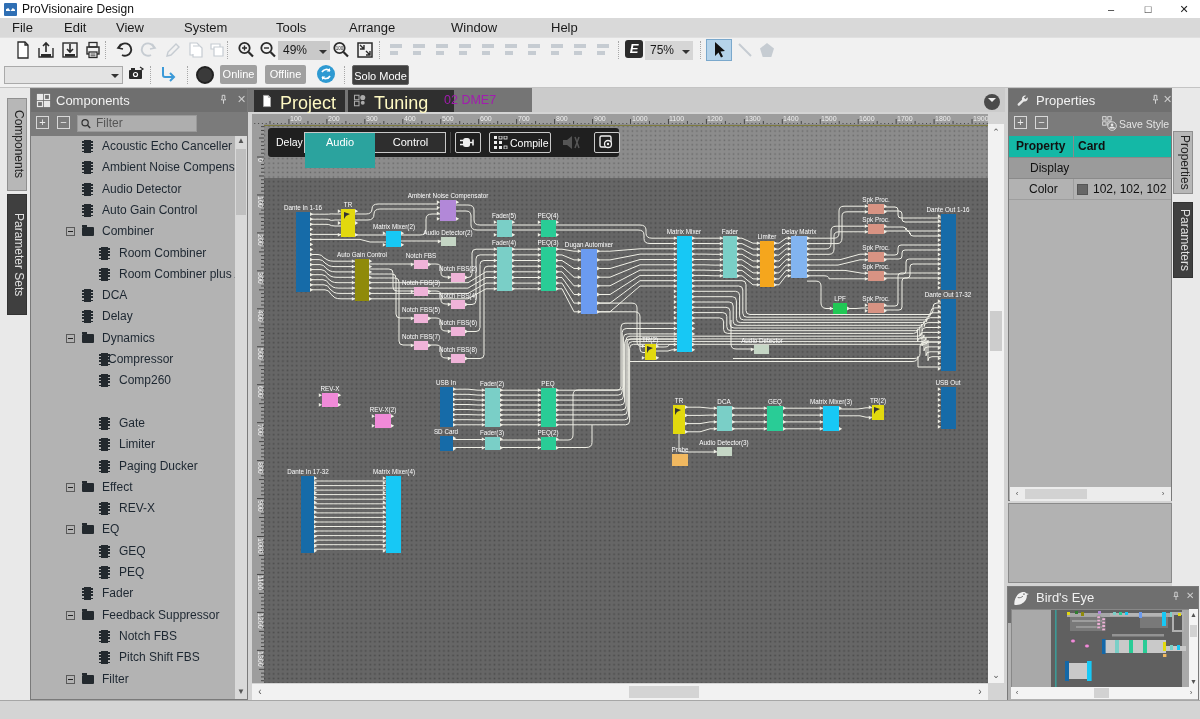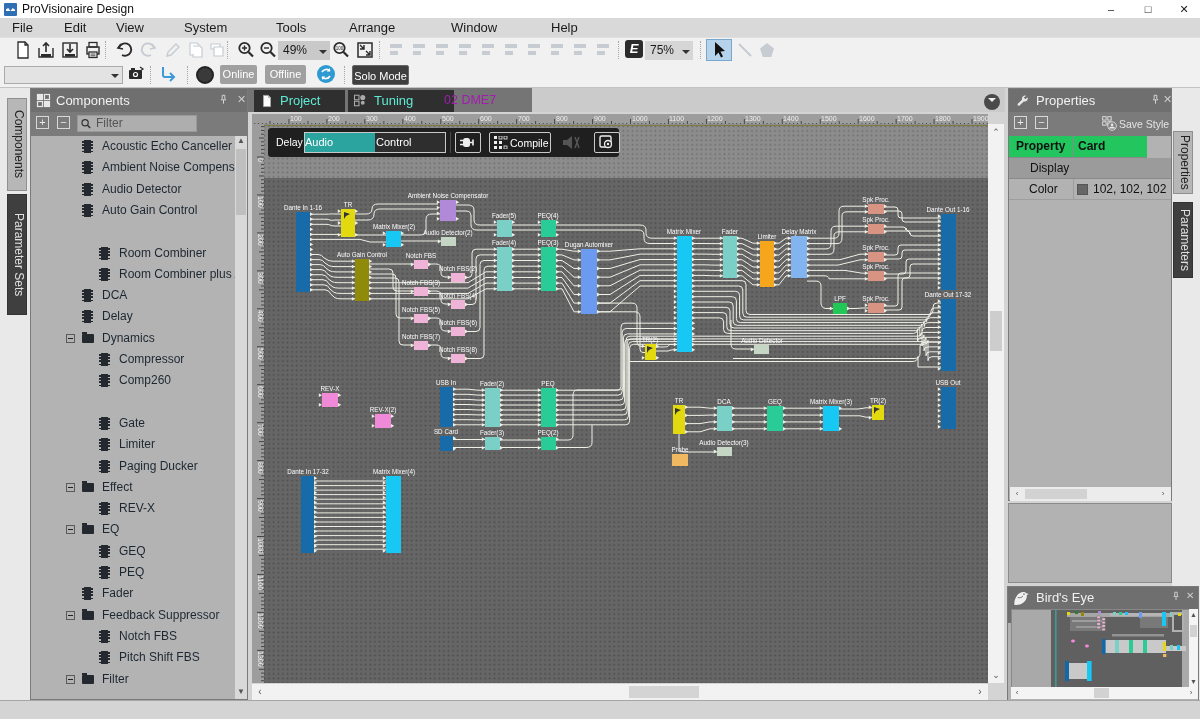--- a/index.html
+++ b/index.html
@@ -38,27 +38,27 @@
 .fold{position:absolute;top:6px;width:12px;height:9px;background:#23292e;border-radius:1px}
 .fold:before{content:"";position:absolute;left:0;top:-2px;width:5px;height:2px;background:#23292e}
 .exp{position:absolute;top:6px;width:9px;height:9px;border:1px solid #5a5a5a;background:#b3b3b3}
 .exp:before{content:"";position:absolute;left:1px;top:3px;width:5px;height:1px;background:#222}
 .sb{position:absolute;background:#d9d9d9}
 .sbthumb{position:absolute;background:#bfbfbf}
 .sbarr{position:absolute;color:#555;font-size:8px;text-align:center;background:#d9d9d9}
 
 #tabstrip{position:absolute;left:248px;top:88px;width:757px;height:24px;background:#cbcbcb}
 #tabgray{position:absolute;left:0;top:0;width:284px;height:24px;background:#757575}
-.ctab{position:absolute;top:2px;height:22px;background:#2f2f2f;color:#5eead4;font-size:13px}
+.ctab{position:absolute;top:2px;height:22px;background:#2f2f2f;color:#fef9c3;font-size:18px}
 #hruler{position:absolute;left:252px;top:112px}
 #vruler{position:absolute;left:252px;top:124px}
 #canvas{position:absolute;left:264px;top:124px;width:724px;height:559px}
 
 #layerbar{position:absolute;left:268px;top:128px;width:351px;height:29px;background:#1f1f1f;border-radius:3px;color:#fff;font-size:11px}
-.lbtn{position:absolute;top:5px;height:19px;text-align:left;line-height:19px}
+.lbtn{position:absolute;top:5px;height:35px;text-align:center;line-height:19px}
 .lbox{position:absolute;top:4px;height:21px;border:1px solid #c9c9c9;border-radius:2px}
 
 #rpanel{position:absolute;left:1008px;top:88px;width:164px;height:413px;background:#b2b2b2;border:1px solid #7a7a7a}
 #rempty{position:absolute;left:1008px;top:503px;width:164px;height:80px;background:#b2b2b2;border:1px solid #8a8a8a}
 #birdeye{position:absolute;left:1007px;top:586px;width:192px;height:115px;background:#b2b2b2;border:1px solid #7a7a7a}
 #rstrip{position:absolute;left:1172px;top:88px;width:28px;height:612px;background:#e9e9e9}
 .cell{position:absolute;font-size:12px;color:#111}
 #footer{position:absolute;left:0;top:700px;width:1200px;height:19px;background:#d4d4d4;border-top:1px solid #a6a6a6}
 </style></head><body>
 
@@ -270,20 +270,25 @@
         <span class="tlab" style="left:71px">Ambient Noise Compensator</span>
       </div>
       <div class="trow" style="top:42.60000000000002px">
         <span class="chip" style="left:51px"></span>
         <span class="tlab" style="left:71px">Audio Detector</span>
       </div>
       <div class="trow" style="top:63.900000000000034px">
         <span class="chip" style="left:51px"></span>
         <span class="tlab" style="left:71px">Auto Gain Control</span>
       </div>
+      <div class="trow" style="top:85.20000000000005px">
+        <span class="exp" style="left:35px"></span>
+        <span class="fold" style="left:51px"></span>
+        <span class="tlab" style="left:71px">Combiner</span>
+      </div>
       <div class="trow" style="top:106.50000000000006px">
         <span class="chip" style="left:68px"></span>
         <span class="tlab" style="left:88px">Room Combiner</span>
       </div>
       <div class="trow" style="top:127.80000000000007px">
         <span class="chip" style="left:68px"></span>
         <span class="tlab" style="left:88px">Room Combiner plus Auto...</span>
       </div>
       <div class="trow" style="top:149.10000000000008px">
         <span class="chip" style="left:51px"></span>
@@ -293,21 +298,21 @@
         <span class="chip" style="left:51px"></span>
         <span class="tlab" style="left:71px">Delay</span>
       </div>
       <div class="trow" style="top:191.7000000000001px">
         <span class="exp" style="left:35px"></span>
         <span class="fold" style="left:51px"></span>
         <span class="tlab" style="left:71px">Dynamics</span>
       </div>
       <div class="trow" style="top:213.0000000000001px">
         <span class="chip" style="left:68px"></span>
-        <span class="tlab" style="left:88px">Compressor</span>
+        <span class="tlab" style="left:77px">Compressor</span>
       </div>
       <div class="trow" style="top:234.30000000000013px">
         <span class="chip" style="left:68px"></span>
         <span class="tlab" style="left:88px">Comp260</span>
       </div>
       <div class="trow" style="top:276.90000000000015px">
         <span class="chip" style="left:68px"></span>
         <span class="tlab" style="left:88px">Gate</span>
       </div>
       <div class="trow" style="top:298.20000000000016px">
@@ -1211,21 +1216,21 @@
           <rect x="8" y="2" width="4" height="4"></rect>
           <rect x="2" y="8" width="4" height="4"></rect>
           <rect x="8" y="8" width="4" height="4"></rect>
         </g>
         <circle cx="13" cy="13" r="5" fill="#7b7b7b" stroke="#e8e8e8"></circle>
         <circle cx="13" cy="11.5" r="1.6" fill="#e8e8e8"></circle>
         <path d="M9.5,16 a3.5,2.5 0 0 1 7,0 z" fill="#e8e8e8"></path>
       </svg>
   <span style="position:absolute;left:110px;top:6px;font-size:10.5px;color:#e4e4e4;white-space:nowrap">Save Style</span>
  </div>
- <div class="abs" style="left:0;top:47px;width:138px;height:22px;background:#22c55e;border-bottom:1px solid #8a8a8a">
+ <div class="abs" style="left:0;top:47px;width:162px;height:22px;background:#14b8a6;border-bottom:1px solid #8a8a8a">
    <span class="cell" style="left:7px;top:3px;font-weight:bold">Property</span>
    <span class="cell" style="left:69px;top:3px;font-weight:bold">Card</span>
    <span style="position:absolute;left:64px;top:0;height:22px;border-left:1px solid #8a8a8a"></span>
  </div>
  <div class="abs" style="left:0;top:69px;width:162px;height:21px;background:#9b9b9b;border-bottom:1px solid #8a8a8a">
    <span class="cell" style="left:21px;top:3px">Display</span>
  </div>
  <div class="abs" style="left:0;top:90px;width:162px;height:21px;border-bottom:1px solid #9e9e9e">
    <span class="cell" style="left:20px;top:3px">Color</span>
    <span style="position:absolute;left:64px;top:0;height:21px;border-left:1px solid #9e9e9e"></span>

